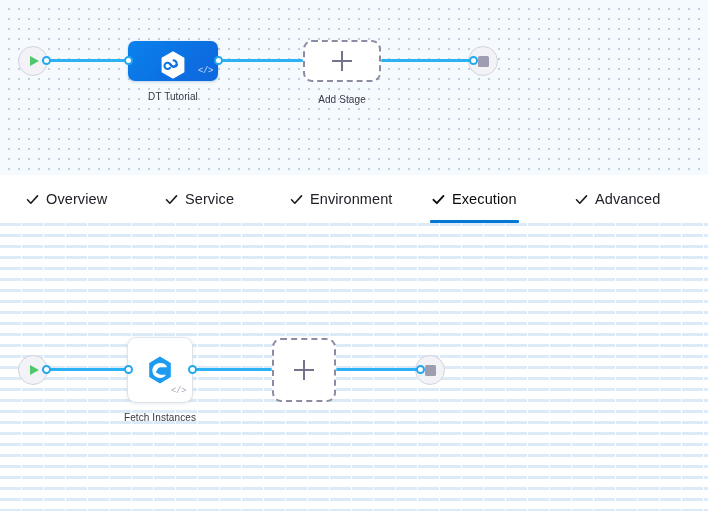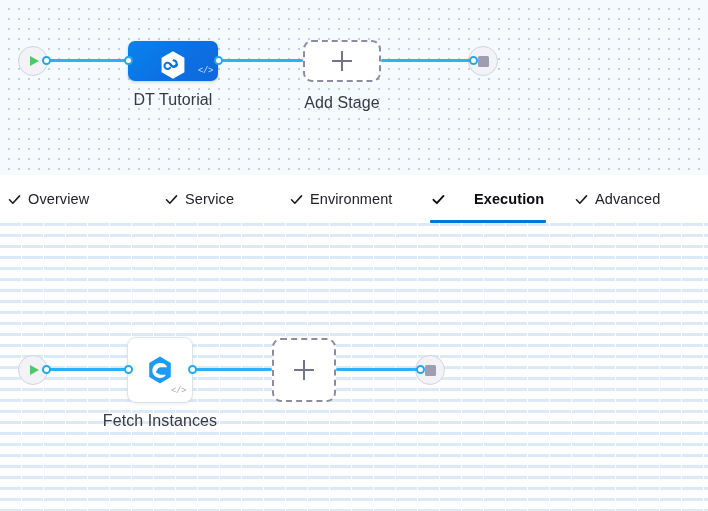--- a/index.html
+++ b/index.html
@@ -44,21 +44,21 @@
     width: 13px; height: 13px;
     flex: 0 0 auto;
     display: block;
   }
   .tab-label {
     font-size: 14.5px;
     color: #22222a;
     letter-spacing: 0.1px;
     white-space: nowrap;
   }
-  .tab.active .tab-label { font-weight: bold; color: #0b0b10; margin-left: 22px; }
+  .tab.active .tab-label { font-weight: normal; color: #0b0b10; }
   .tab-underline {
     position: absolute;
     left: 0; right: 0; bottom: 0;
     height: 3px;
     background: #0278d4;
     border-radius: 1px;
   }
 
   
   #step-canvas {
@@ -164,21 +164,21 @@
   .plus::before, .plus::after {
     content: ""; position: absolute; background: #73738c;
   }
   .plus::before { left: 0; top: 9px; width: 20px; height: 2px; }
   .plus::after  { top: 0; left: 9px; height: 20px; width: 2px; }
 
   
   .caption {
     position: absolute;
     text-align: center;
-    font-size: 16px;
+    font-size: 10px;
     color: #383845;
     white-space: nowrap;
     letter-spacing: 0.1px;
   }
 
   
   .code-glyph {
     position: absolute;
     font-size: 9px;
     line-height: 9px;
@@ -229,21 +229,21 @@
   <div class="caption" style="left:287px; top:94px; width:110px;">Add Stage</div>
 
   <div class="port" style="left:469px; top:56px;"></div>
   <div class="terminal" style="left:468px; top:46px;">
     <div class="stop-sq"></div>
   </div>
 </div>
 
 <div id="tab-bar">
 
-  <div class="tab" style="left:6px;justify-content:center;">
+  <div class="tab" style="left:24px;justify-content:center;">
     <svg class="tab-check" viewBox="0 0 14 14">
       <path d="M1.6 7.3 L5.2 11 L12.4 3.1" fill="none" stroke="#1c1c24" stroke-width="1.7" stroke-linecap="round" stroke-linejoin="round"></path>
     </svg>
     <span class="tab-label">Overview</span>
   </div>
 
   <div class="tab" style="left:163px;">
     <svg class="tab-check" viewBox="0 0 14 14">
       <path d="M1.6 7.3 L5.2 11 L12.4 3.1" fill="none" stroke="#1c1c24" stroke-width="1.7" stroke-linecap="round" stroke-linejoin="round"></path>
     </svg>

